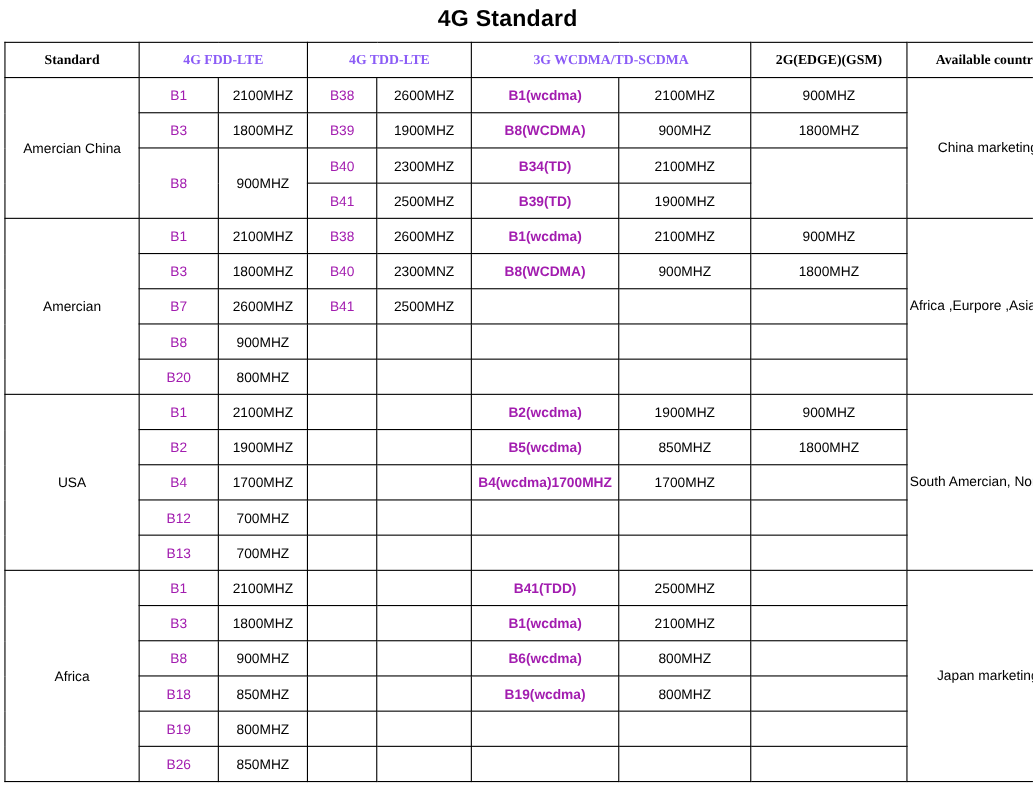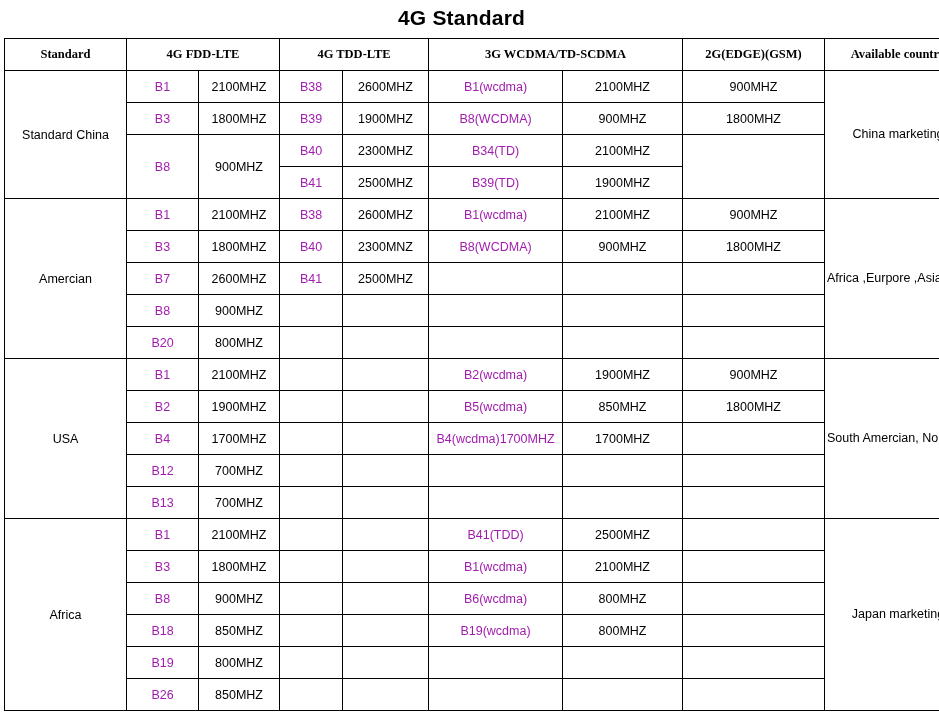--- a/index.html
+++ b/index.html
@@ -44,33 +44,33 @@
     box-sizing: border-box;
     overflow: hidden;
     white-space: nowrap;
   }
   .hdr {
     font-weight: bold;
     font-size: 13px;
     height: 36px;
     font-family: Liberation Serif, serif;
   }
-  .hdr.red { color: #000000; }
+  .hdr.red { color: #8b5cf6; }
   .red { color: #e8251f; }
   .band { color: #a21caf; }
   .region {
     font-size: 13px;
   }
   .avail {
     font-size: 13px;
     line-height: 1.35;
     white-space: normal;
     padding: 2px 6px;
   }
-  .small-wrap { white-space: normal; }
+  .small-wrap { white-space: normal; font-weight: bold; }
   
   col.c-std   { width: 122px; }
   col.c-fdd-b { width: 72px; }
   col.c-fdd-f { width: 81px; }
   col.c-tdd-b { width: 63px; }
   col.c-tdd-f { width: 86px; }
   col.c-3g-b  { width: 134px; }
   col.c-3g-f  { width: 120px; }
   col.c-2g    { width: 142px; }
   col.c-av    { width: 147px; }
@@ -99,21 +99,21 @@
         <th class="hdr">Standard</th>
         <th class="hdr red" colspan="2">4G FDD-LTE</th>
         <th class="hdr red" colspan="2">4G TDD-LTE</th>
         <th class="hdr red" colspan="2">3G WCDMA/TD-SCDMA</th>
         <th class="hdr">2G(EDGE)(GSM)</th>
         <th class="hdr">Available country</th>
       </tr>
     </thead>
     <tbody id="tbody">
         <tr>
-          <td class="region" rowspan="4">Standard China</td>
+          <td class="region" rowspan="4">Amercian China</td>
           <td class="band">B1</td>
           <td>2100MHZ</td>
           <td class="band">B38</td>
           <td>2600MHZ</td>
           <td class="band small-wrap">B1(wcdma)</td>
           <td>2100MHZ</td>
           <td>900MHZ</td>
           <td class="avail" rowspan="4">China marketing</td>
         </tr>
         <tr>

